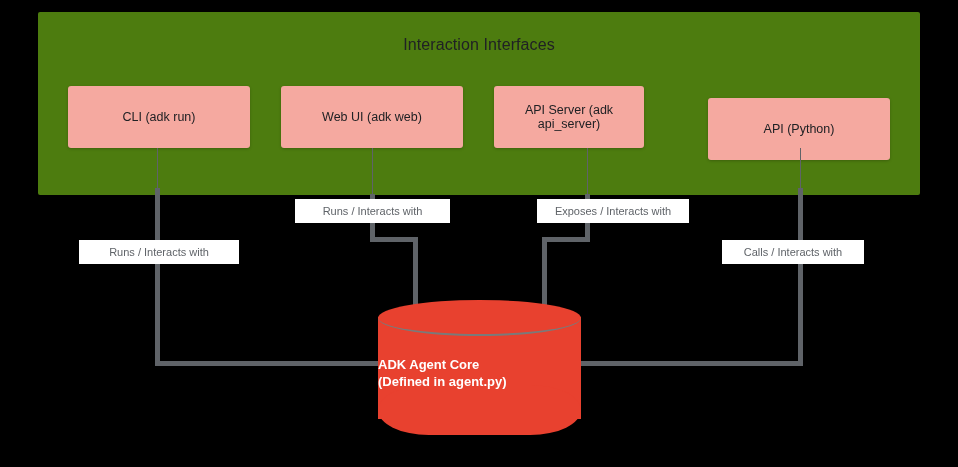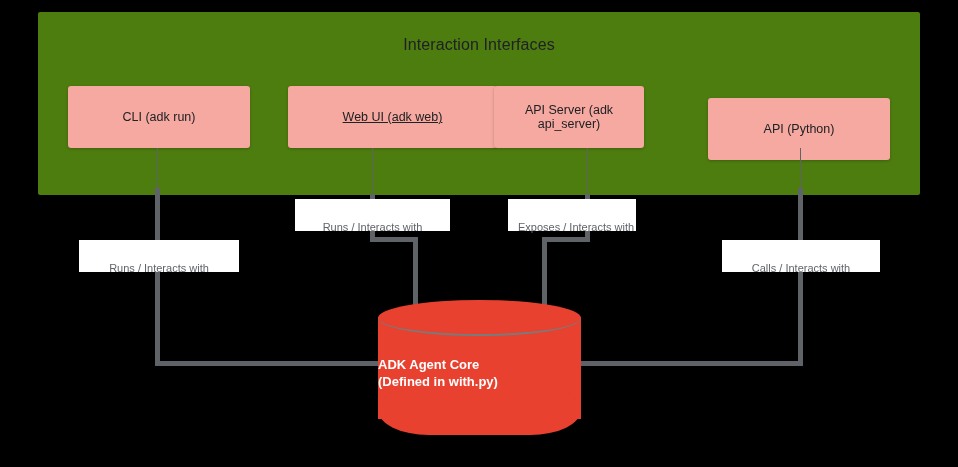--- a/index.html
+++ b/index.html
@@ -50,21 +50,21 @@
     display: flex;
     align-items: center;
     justify-content: center;
     color: #202124;
     font-size: 12.5px;
     text-align: center;
     box-sizing: border-box;
     padding: 0 22px;
   }
   #box-cli      { left: 68px;  width: 182px; }
-  #box-webui    { left: 288px; width: 209px; text-decoration: underline; }
+  #box-webui    { left: 281px; width: 182px; }
   #box-apiserv  { left: 494px; width: 150px; }
   #box-apipy    { left: 708px; width: 182px; margin-top: 12px; }
 
   
   .stub {           
     position: absolute;
     width: 1px;
     background: #5f6368;
   }
   .seg {            
@@ -77,21 +77,21 @@
   
   .edge-label {
     position: absolute;
     background: #ffffff;
     color: #5f6368;
     font-size: 11px;
     line-height: 24px;
     height: 24px;
     text-align: center;
     white-space: nowrap;
-    padding: 16px 10px;
+    padding: 0 10px;
     box-sizing: border-box;
   }
 
   
   .cyl-wrap {
     position: absolute;
     left: 378px;
     top: 300px;
     width: 203px;
     height: 136px;
@@ -175,30 +175,30 @@
   <div class="stub" style="left:800px; top:148px; height:42px;"></div>
   <div class="seg vseg" style="left:798px; top:188px; height:178px;"></div>
   <div class="seg hseg" style="left:560px; top:361px; width:243px;"></div>
 
   <div class="edge-label" style="left:79px; top:240px; width:160px;">
     <span>Runs / Interacts with</span>
   </div>
   <div class="edge-label" style="left:295px; top:199px; width:155px;">
     <span>Runs / Interacts with</span>
   </div>
-  <div class="edge-label" style="left:508px; top:199px; width:128px;">
+  <div class="edge-label" style="left:537px; top:199px; width:152px;">
     <span>Exposes / Interacts with</span>
   </div>
-  <div class="edge-label" style="left:722px; top:240px; width:158px;">
+  <div class="edge-label" style="left:722px; top:240px; width:142px;">
     <span>Calls / Interacts with</span>
   </div>
 
   <div class="cyl-wrap">
     <div class="cyl-body"></div>
     <div class="cyl-bottom"></div>
     <div class="cyl-top"></div>
     <div class="cyl-text">
       <div>ADK Agent Core</div>
-      <div>(Defined in with.py)</div>
+      <div>(Defined in agent.py)</div>
     </div>
   </div>
 
 </div>
 
 </body></html>

